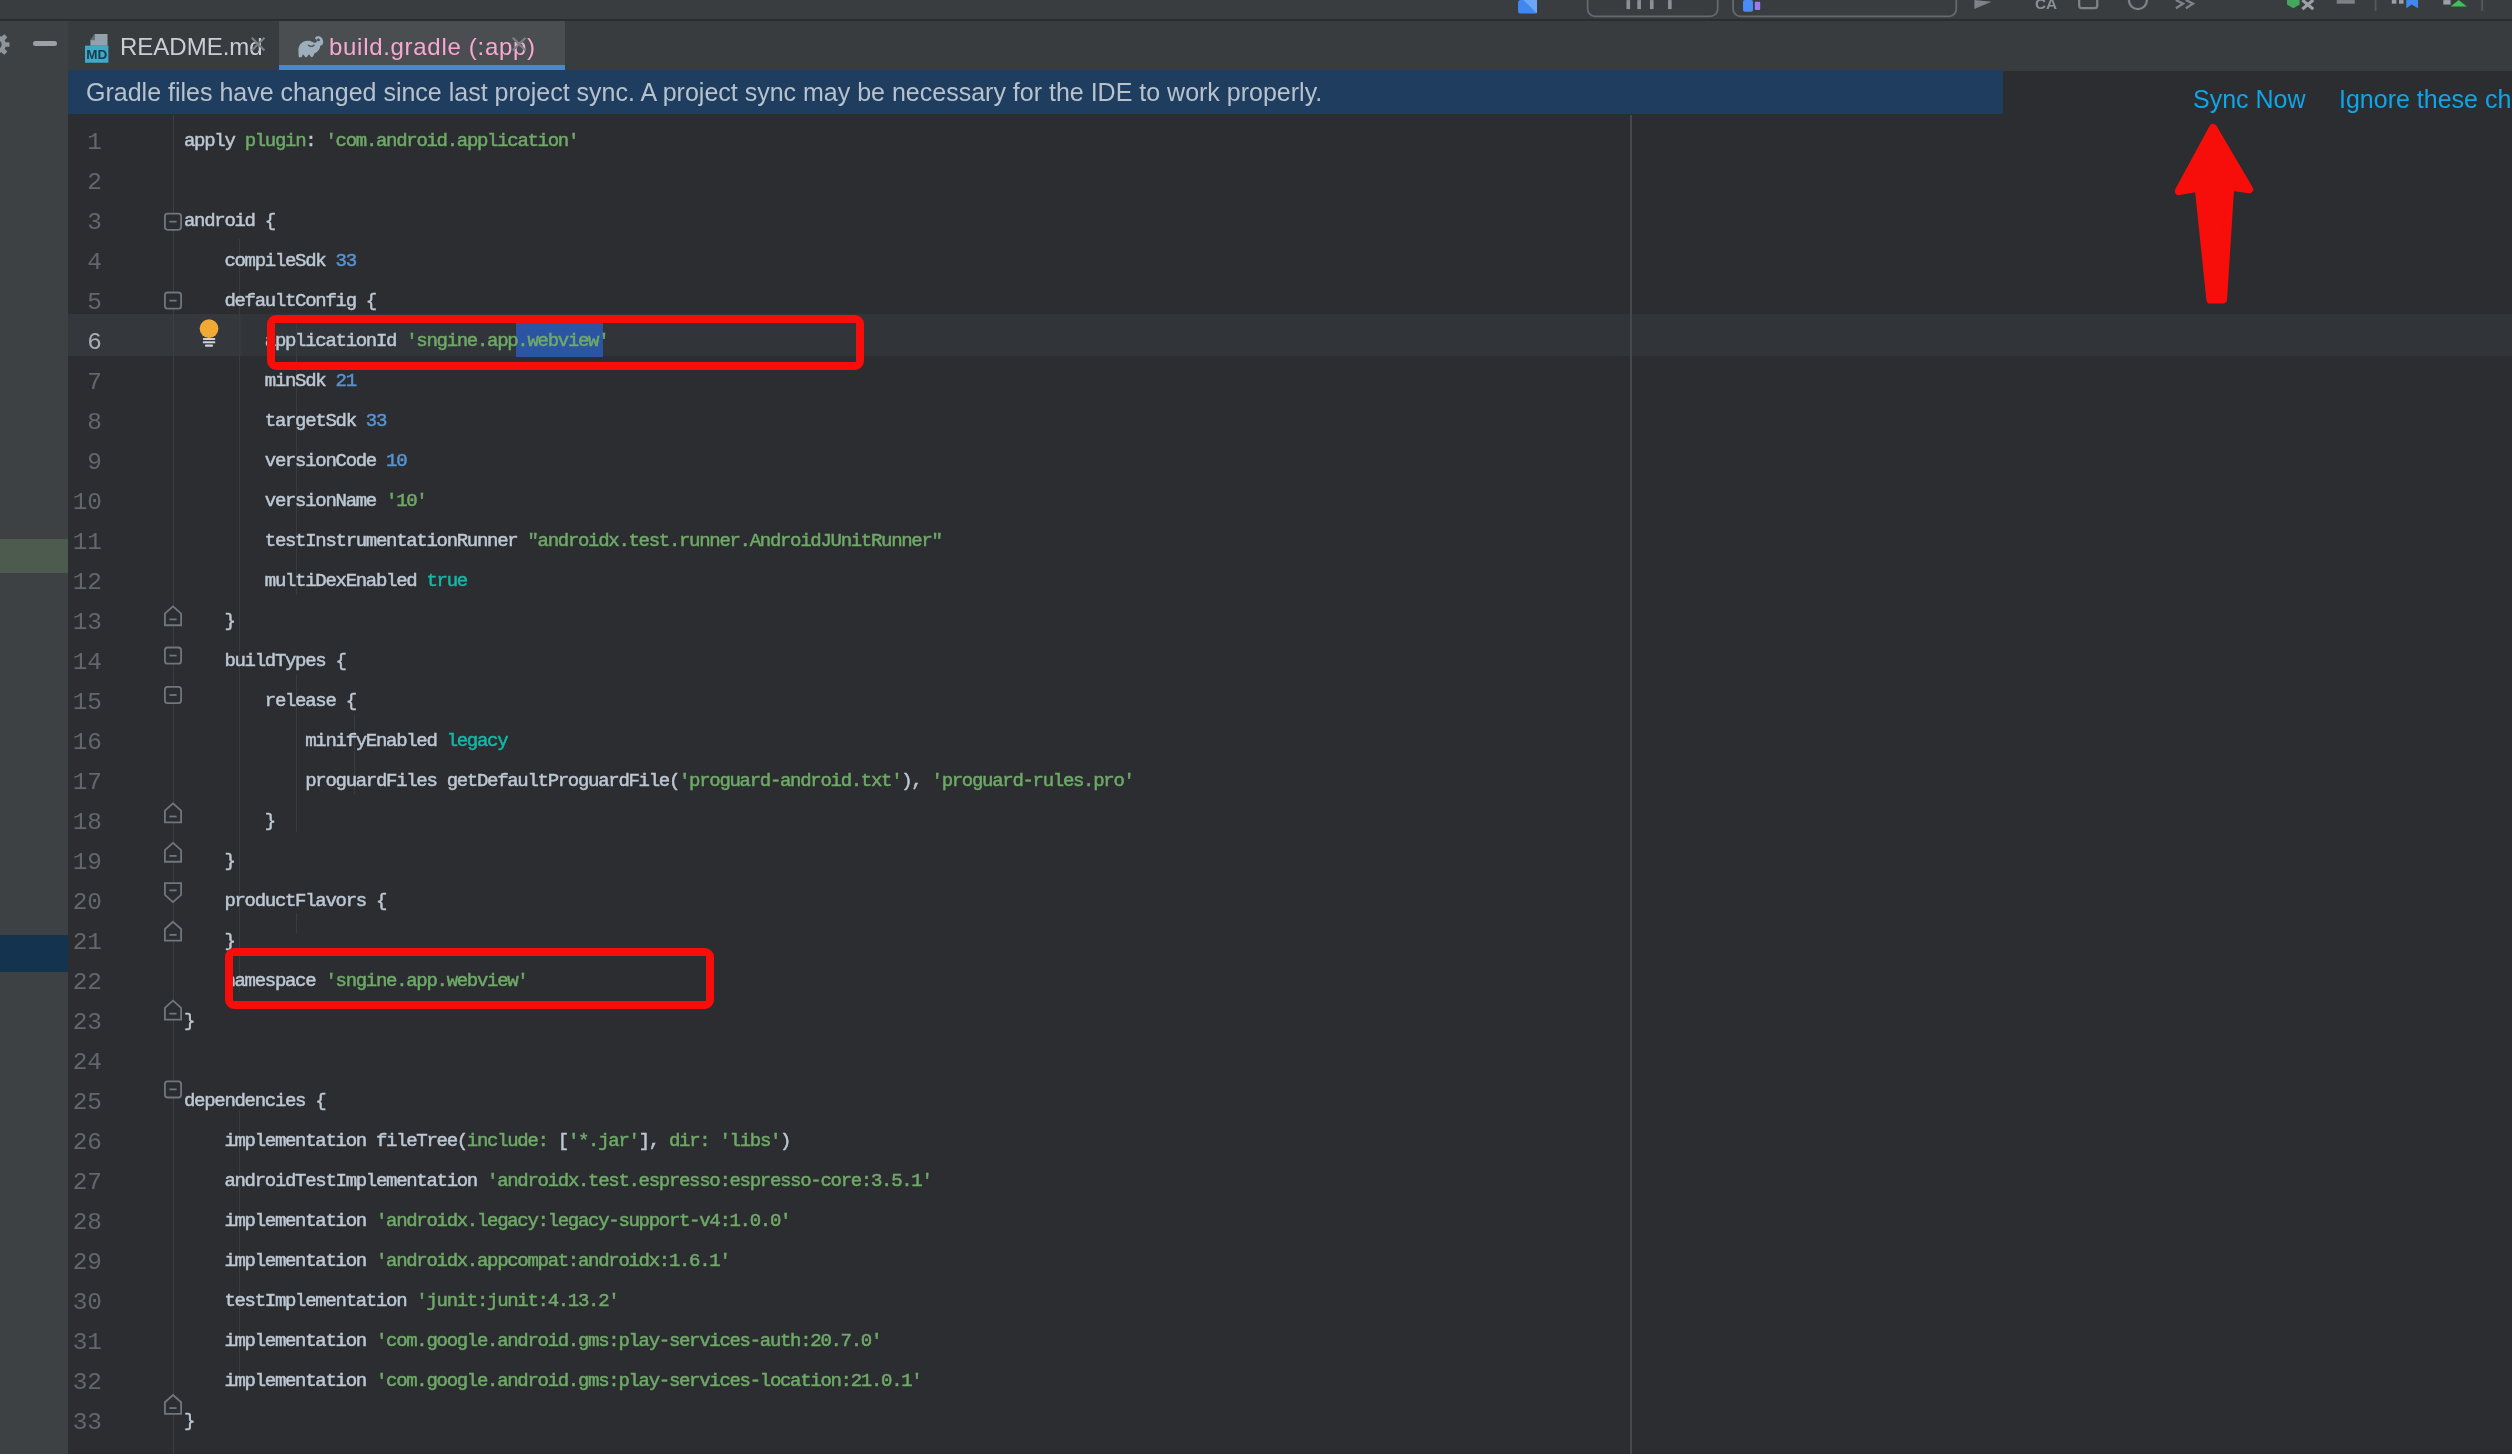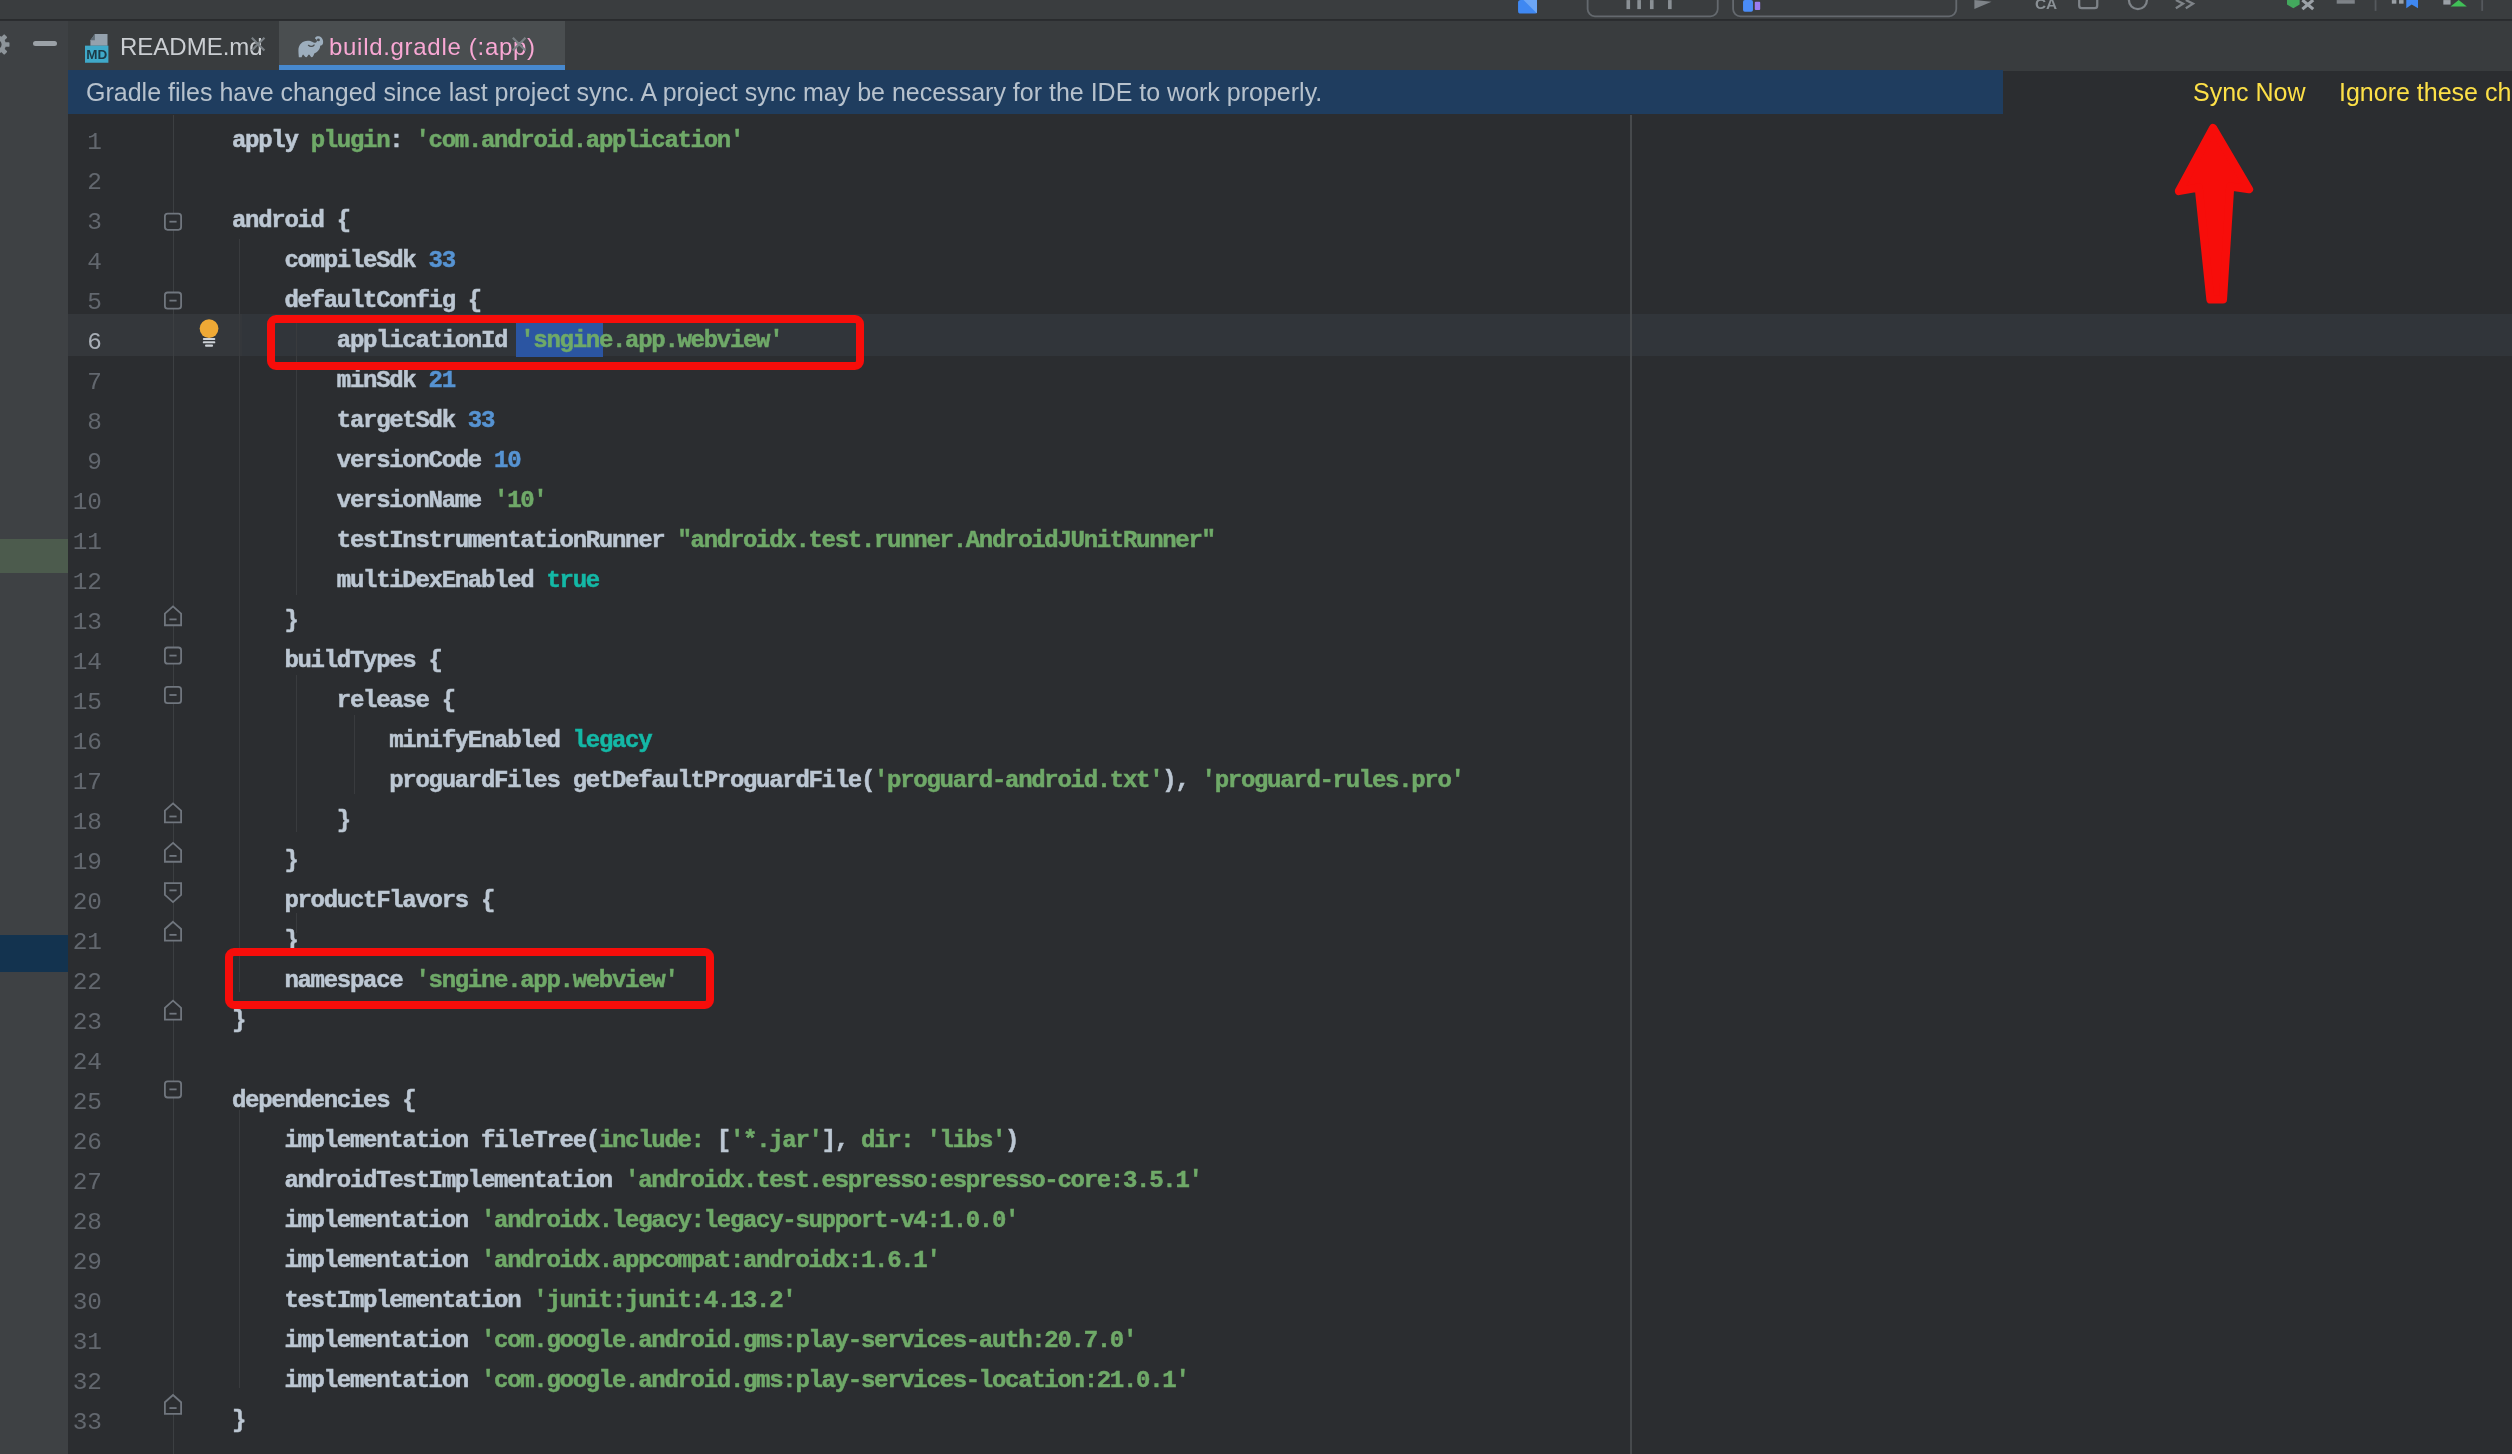--- a/index.html
+++ b/index.html
@@ -12,33 +12,33 @@
   #stripe{left:0;top:21px;width:68px;height:1434px;background:#3E4144;}
   #greenband{left:0;top:539px;width:68px;height:34px;background:#4C5B4D;}
   #blueband{left:0;top:935px;width:68px;height:37px;background:#13334F;}
   #tabbar{left:68px;top:21px;width:2444px;height:50px;background:#393C3E;}
   #activetab{left:211px;top:0;width:286px;height:50px;background:#4A4E50;}
   #tabunderline{left:211px;top:44px;width:286px;height:5.4px;background:#4789CF;}
   .tabtext{font-size:24px;color:#CBCED2;}
   
   #banner{left:68px;top:70px;width:1935px;height:44px;background:#1F3D5F;
           font-size:25px;color:#B7C2CD;line-height:44px;white-space:nowrap;}
-  #banner .lnk{color:#fde047;}
+  #banner .lnk{color:#0ea5e9;margin-top:7px;}
   
   #editor{left:68px;top:115px;width:2444px;height:1340px;background:#2B2D30;}
   #caretrow{left:68px;top:314px;width:2444px;height:42px;background:#31353A;}
   #gsep{left:173px;top:115px;width:0.9px;height:1340px;background:#3C3F42;}
   #margin{left:1630px;top:115px;width:1.8px;height:1340px;background:#46494C;}
   .iguide{position:absolute;width:0.9px;background:#393B3E;}
   #selection{left:516px;top:319px;width:87px;height:38px;background:#2B55A2;}
   pre{margin:0;font-family:"Liberation Mono",monospace;}
   #gutter{left:0px;top:123px;width:102px;text-align:right;
           font-size:24.4px;line-height:40px;color:#62676E;}
-  #code{left:184px;top:121px;font-size:24px;letter-spacing:-1.3px;line-height:40px;
-        font-weight:bold;-webkit-text-stroke:0.5px;color:#BCC7D3;margin-left:48px;}
+  #code{left:184px;top:121px;font-size:19px;letter-spacing:-1.3px;line-height:40px;
+        font-weight:normal;-webkit-text-stroke:0.5px;color:#BCC7D3;}
   .s{color:#6FA968;}   
   .n{color:#5693D2;}   
   .o{color:#14b8a6;}   
   .curln{color:#A8AEB6;}
   
   .redbox{position:absolute;border:8.1px solid #F70D0A;border-radius:9px;}
   #redbox1{left:267px;top:315px;width:597px;height:55px;}
   #redbox2{left:225px;top:948px;width:489px;height:61px;}
 </style>
 </head>

